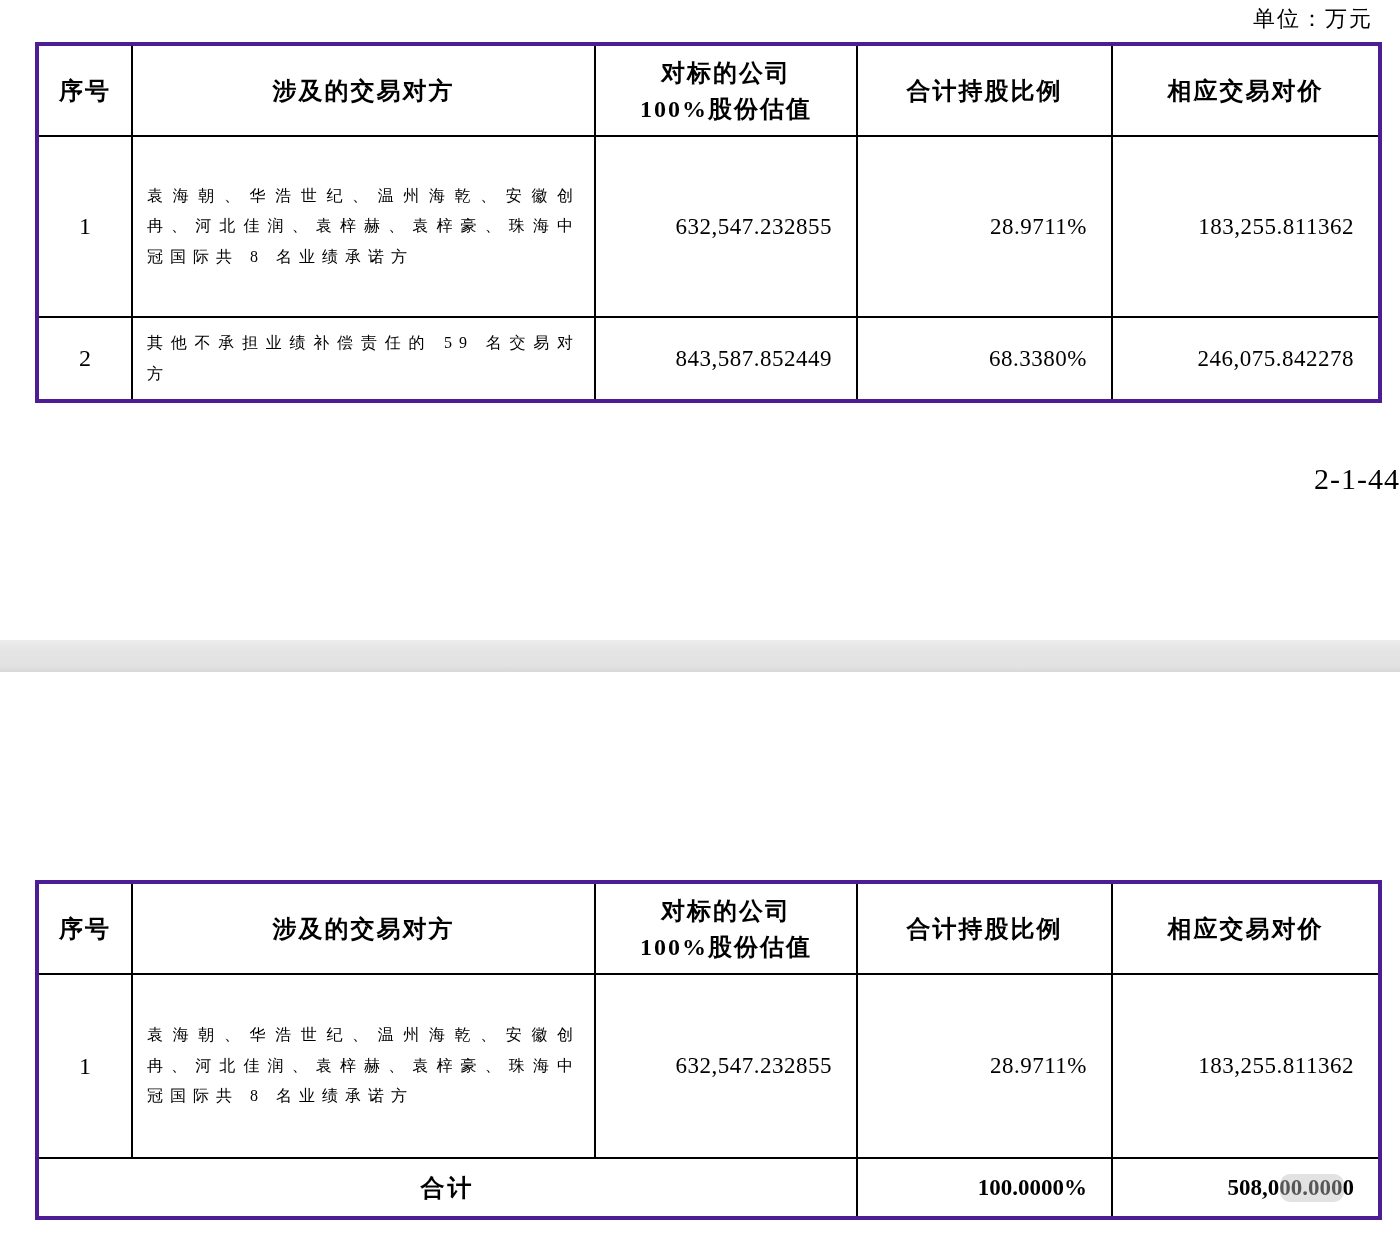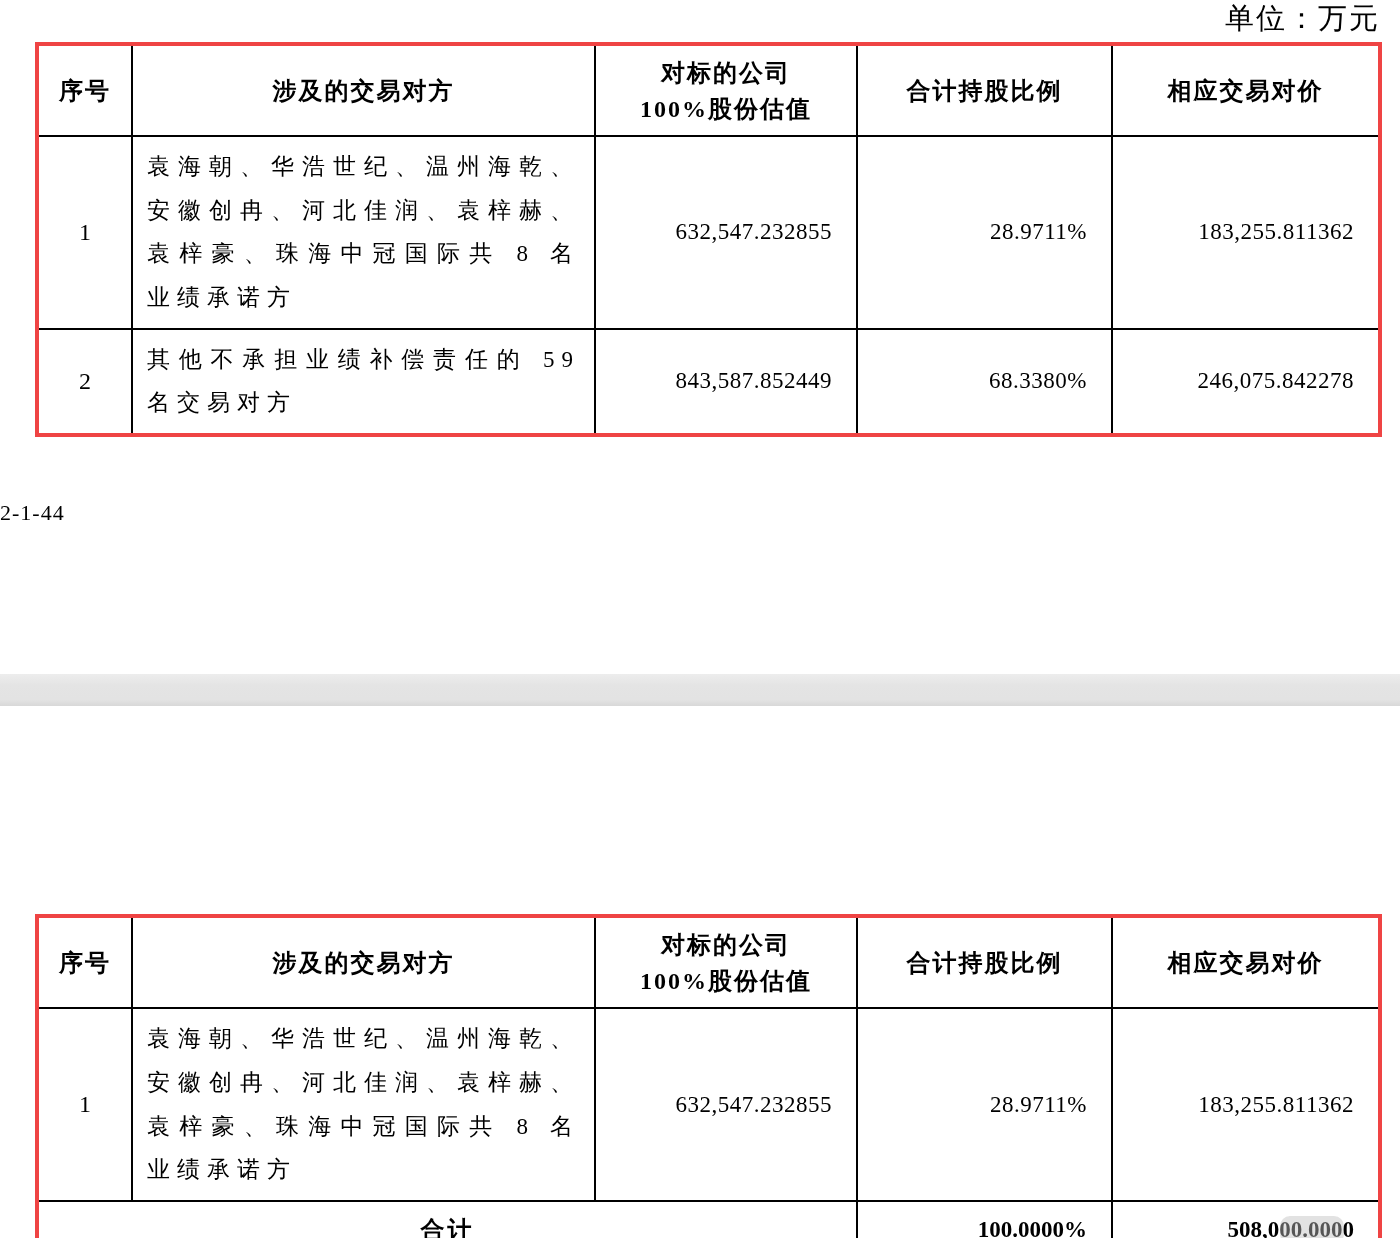--- a/index.html
+++ b/index.html
@@ -6,33 +6,33 @@
   html, body {
     width: 1400px;
     height: 1238px;
     background: #ffffff;
     color: #000000;
     font-family: "Liberation Serif", "DejaVu Serif", serif;
     overflow: hidden;
   }
   .unit-label {
     text-align: right;
-    padding: 5px 20px 0 0;
-    font-size: 29px;
+    padding: 5px 27px 0 0;
+    font-size: 22px;
     line-height: 27px;
     height: 32px;
     margin-bottom: 10px;
     letter-spacing: 2px;
   }
   table.deal-table {
     margin-left: 35px;
     width: 1343px;
     table-layout: fixed;
     border-collapse: collapse;
-    border: 4px solid #ef4444;
+    border: 4px solid #4c1d95;
   }
   table.deal-table td, table.deal-table th {
     border: 2px solid #000;
     vertical-align: middle;
   }
   col.c-index { width: 95px; }
   col.c-party { width: 463px; }
   col.c-valuation { width: 262px; }
   col.c-ratio { width: 255px; }
   col.c-consideration { width: 268px; }
@@ -49,21 +49,21 @@
     text-align: center;
     letter-spacing: 2px;
     line-height: 1.5;
   }
   td.cell-index {
     text-align: center;
     font-size: 24px;
   }
   td.cell-party {
     text-align: justify;
-    font-size: 23px;
+    font-size: 16px;
     letter-spacing: 7px;
     line-height: 1.9;
     padding: 8px 14px;
   }
   td.cell-num {
     text-align: right;
     font-size: 23px;
     padding-right: 24px;
     letter-spacing: 0.5px;
     font-family: Liberation Serif, serif;
@@ -76,22 +76,22 @@
   }
   td.cell-total-num {
     text-align: right;
     font-weight: bold;
     font-size: 23px;
     padding-right: 24px;
     position: relative;
   }
   .page-number {
     margin-top: 60px;
-    text-align: left;
-    font-size: 22px;
+    text-align: right;
+    font-size: 30px;
     line-height: 32px;
     letter-spacing: 1px;
   }
   .page-break-bar {
     margin-top: 145px;
     height: 32px;
     width: 1400px;
     background: linear-gradient(180deg, #ededed 0%, #e4e4e4 35%, #e3e3e3 80%, #d8d8d8 100%);
   }
   .table-2 { margin-top: 208px; }

